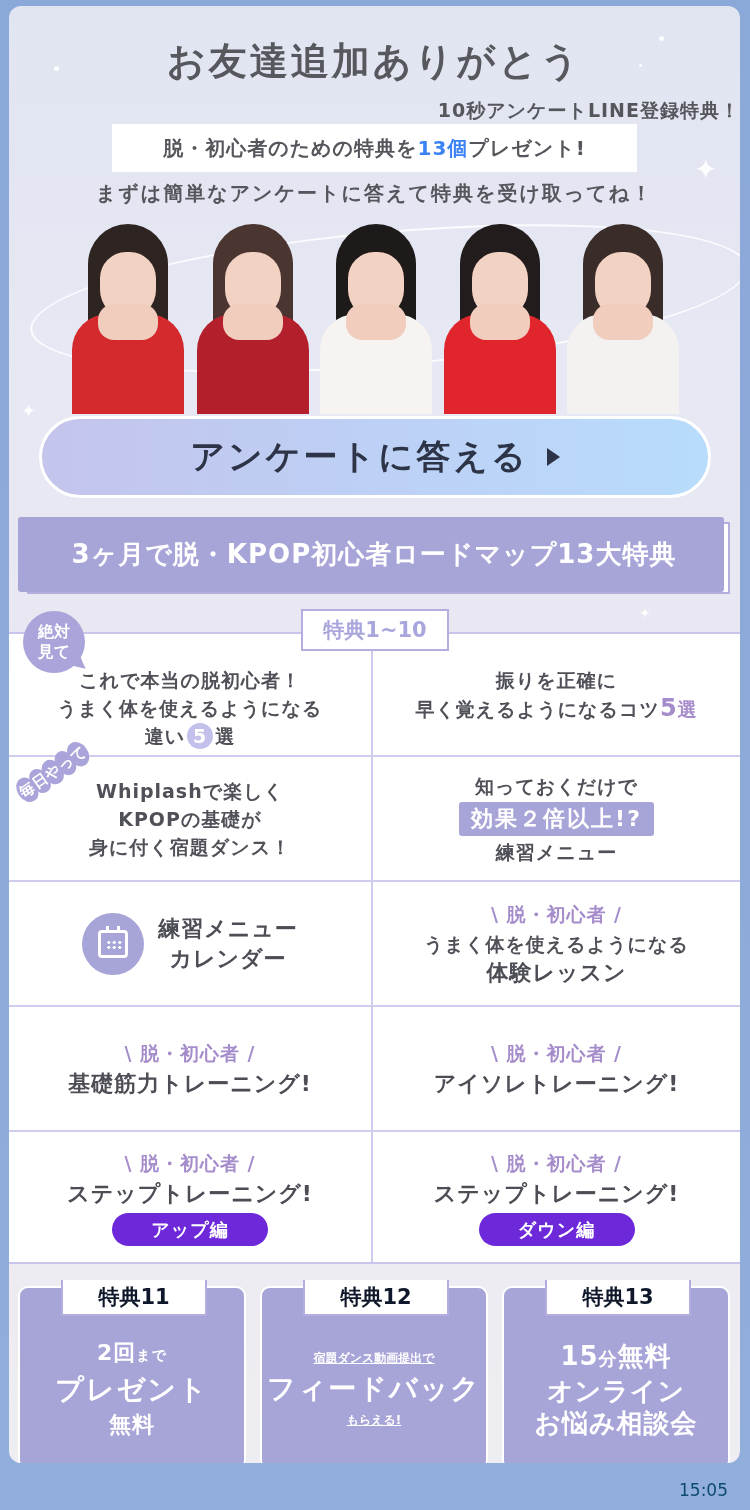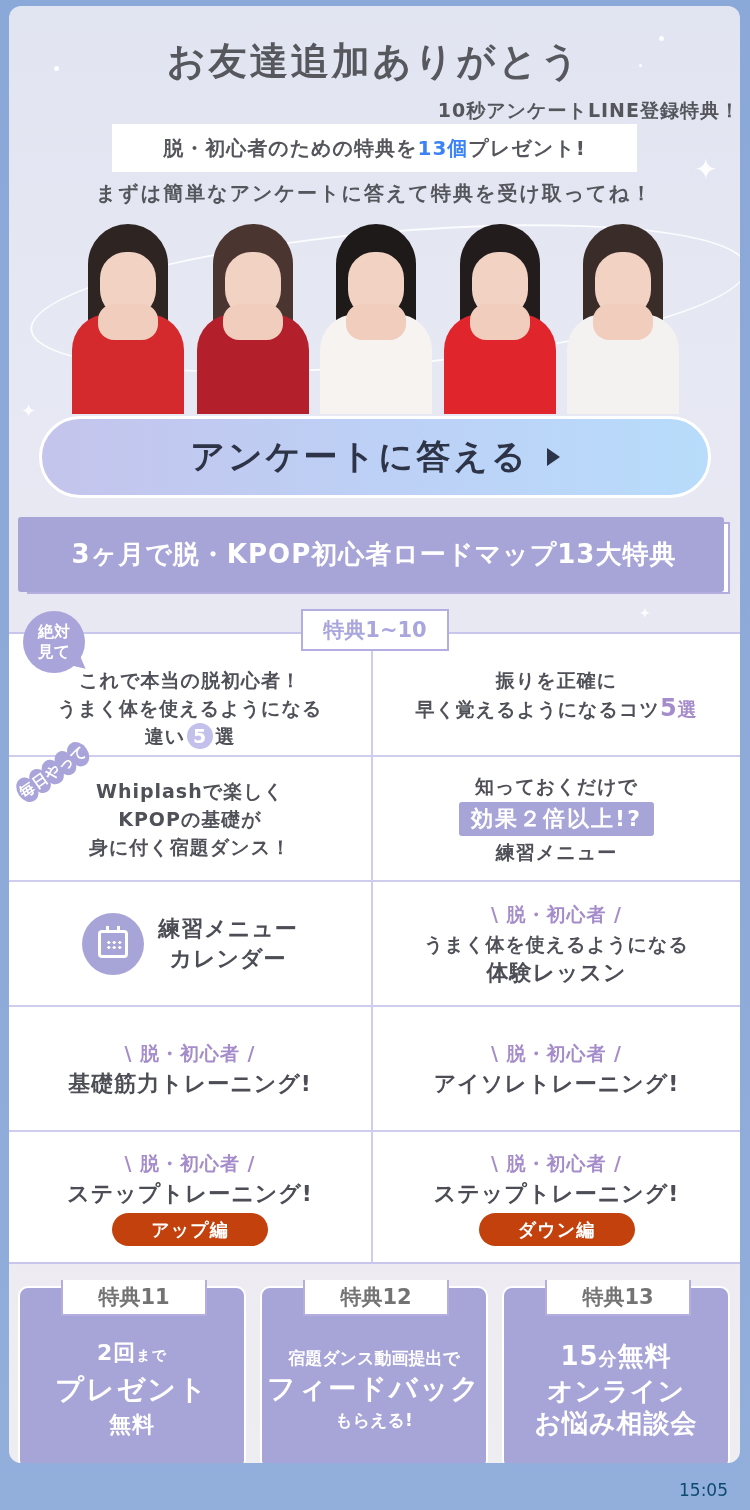--- a/index.html
+++ b/index.html
@@ -81,21 +81,21 @@
     text-align: center; color: #505158; font-weight: bold; cursor: pointer;
   }
   .cell.left { border-right: 2px solid #cfcdee; }
   .cell.last { border-bottom: none; }
   .cell .l1 { font-size: 19px; line-height: 28px; letter-spacing: 1px; }
   .cell .big { font-size: 22px; line-height: 30px; letter-spacing: 1px; color: #4c4d55; }
   .cell .tag { font-size: 19px; color: #a58cca; line-height: 28px; letter-spacing: 1px; margin-bottom: 2px; }
   .num-circle { display: inline-block; width: 26px; height: 26px; line-height: 26px; border-radius: 50%; background: #c3c0eb; color: #fff; font-size: 19px; margin: 0 2px; }
   .num-purple { color: #a58cca; font-size: 24px; }
   .badge-box { display: inline-block; background: #a7a4d8; color: #fff; font-size: 22px; padding: 0 12px; border-radius: 3px; line-height: 34px; letter-spacing: 2px; margin: 2px 0; }
-  .pill { display: inline-block; margin-top: 4px; width: 156px; height: 33px; line-height: 33px; border-radius: 17px; background: #c2410c; color: #fff; font-size: 18px; letter-spacing: 1px; }
+  .pill { display: inline-block; margin-top: 4px; width: 156px; height: 33px; line-height: 33px; border-radius: 17px; background: #6d28d9; color: #fff; font-size: 18px; letter-spacing: 1px; }
   .grid-label {
     position: absolute; top: 603px; left: 292px; width: 148px; height: 42px;
     background: #fff; border: 2px solid #b4aee0; z-index: 3;
     text-align: center; line-height: 38px; color: #a9a6dd; font-size: 21px; font-weight: bold;
   }
   .bubble {
     position: absolute; top: 605px; left: 14px; width: 62px; height: 62px; border-radius: 50%;
     background: #a9a4d9; color: #fff; font-size: 16px; font-weight: bold; line-height: 20px;
     display: flex; align-items: center; justify-content: center; text-align: center; z-index: 4;
   }
@@ -115,23 +115,23 @@
   .perks { position: absolute; top: 1268px; left: 0; width: 731px; display: flex; gap: 14px; padding-left: 9px; }
   .perk {
     position: relative; width: 228px; height: 184px; margin-top: 12px;
     background: #a7a4d8; border-radius: 10px; border: 2px solid #fff;
     box-shadow: 0 4px 0 #c3c1ea; cursor: pointer;
     display: flex; flex-direction: column; align-items: center; justify-content: center; color: #fff; font-weight: bold; text-align: center; padding-top: 22px;
   }
   .perk-label {
     position: absolute; top: -8px; left: 41px; width: 146px; height: 36px;
     background: #fff; border: 2px solid #b4aee0; border-top: none;
-    color: #737373; font-size: 21px; line-height: 34px; text-align: center;
-  }
-  .perk .s { font-size: 17px; line-height: 24px; }
+    color: #0f172a; font-size: 21px; line-height: 34px; text-align: center;
+  }
+  .perk .s { font-size: 12px; line-height: 24px; text-decoration: underline; }
   .perk .m { font-size: 22px; line-height: 32px; letter-spacing: 1px; }
   .perk .b { font-size: 28px; line-height: 38px; letter-spacing: 2px; }
   .perk .xs { font-size: 14px; }
 
   .time { position: absolute; top: 1480px; right: 22px; font-size: 17px; color: #0c4a6e; margin-left: 48px; }
 </style>
 </head>
 <body>
 
 <div class="card">

